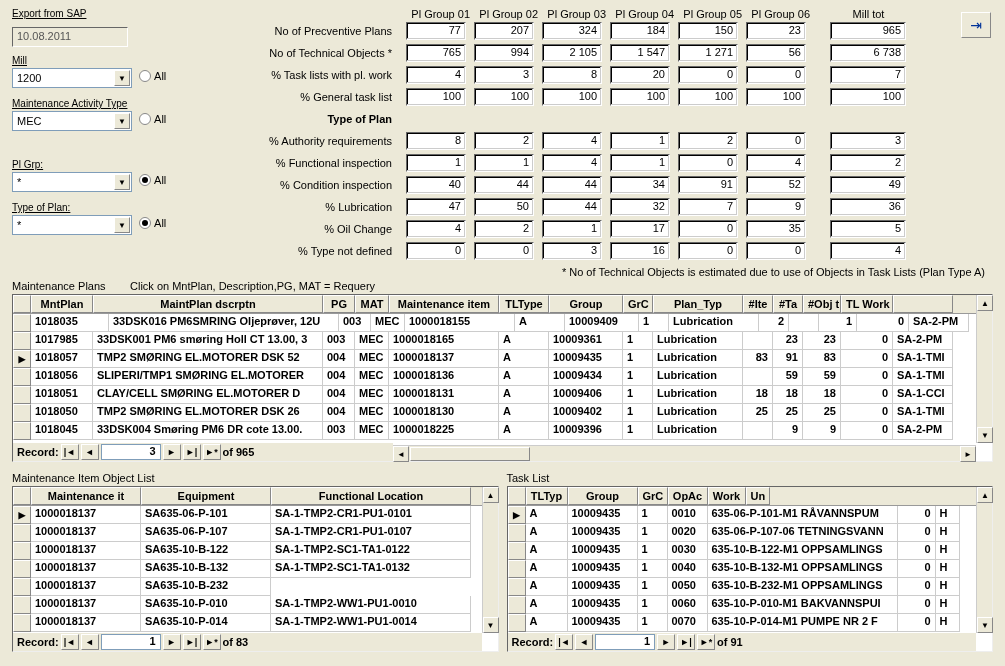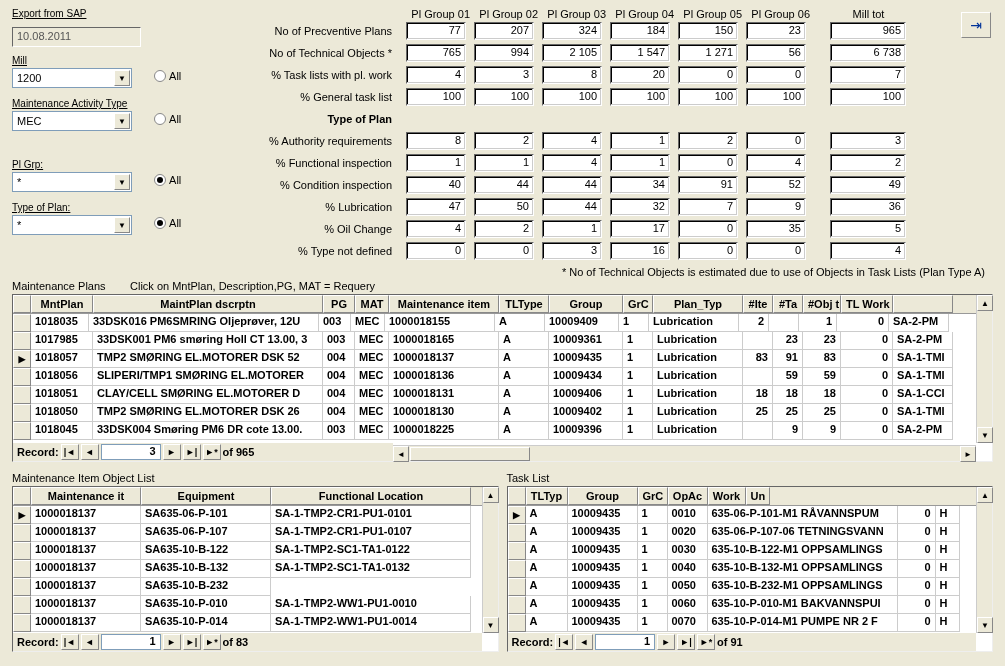--- a/index.html
+++ b/index.html
@@ -11,29 +11,29 @@
   height: 666px;
   overflow: hidden;
   position: relative;
 }
 .form { padding: 8px 12px; }
 .top-row { display: flex; }
 .left-col { width: 190px; }
 .right-col { flex: 1; }
 .label-u { text-decoration: underline; font-size: 10px; margin-bottom: 2px; display: block; }
 .date-box {
-  width: 129px; height: 20px; background: #ece9d8;
+  width: 116px; height: 20px; background: #ece9d8;
   border: 1px solid #888; border-top-color:#666; border-left-color:#666;
   border-right-color:#fff; border-bottom-color:#fff;
   padding: 2px 4px; color: #555; margin-top: 8px;
 }
 .combo {
   width: 120px; height: 20px; background:#fff;
   border:1px solid #7f9db9; display:inline-flex; align-items:center;
-  padding:0 2px 0 4px; position:relative; margin-right:19px;
+  padding:0 2px 0 4px; position:relative; margin-right:4px;
 }
 .combo .arrow {
   position:absolute; right:1px; top:1px; width:16px; height:16px;
   background:#ece9d8; border:1px solid #fff;
   border-right-color:#888; border-bottom-color:#888;
   display:flex; align-items:center; justify-content:center;
   font-size:8px; color:#000;
 }
 .radio-lbl { display:inline-flex; align-items:center; gap:3px; font-size:11px; }
 .radio { width:12px; height:12px; border-radius:50%; border:1px solid #888; background:#fff; display:inline-block; position:relative; }
@@ -341,21 +341,21 @@
         <div class="gh" style="width:90px">Plan_Typ</div>
         <div class="gh" style="width:30px">#Ite</div>
         <div class="gh" style="width:30px">#Ta</div>
         <div class="gh" style="width:38px">#Obj t</div>
         <div class="gh" style="width:52px">TL Work</div>
         <div class="gh" style="width:60px"></div>
       </div>
     <div class="grid-body" id="plans-body">
         <div class="gr">
           <div class="rowsel"></div>
-          <div class="gc" style="width:58px">1018035</div>
+          <div class="gc" style="width:78px">1018035</div>
           <div class="gc" style="width:230px">33DSK016 PM6SMRING Oljeprøver, 12U</div>
           <div class="gc" style="width:32px">003</div>
           <div class="gc" style="width:34px">MEC</div>
           <div class="gc" style="width:110px">1000018155</div>
           <div class="gc" style="width:50px">A</div>
           <div class="gc" style="width:74px">10009409</div>
           <div class="gc" style="width:30px">1</div>
           <div class="gc" style="width:90px">Lubrication</div>
           <div class="gc right-num" style="width:30px">2</div>
           <div class="gc right-num" style="width:30px"></div>

